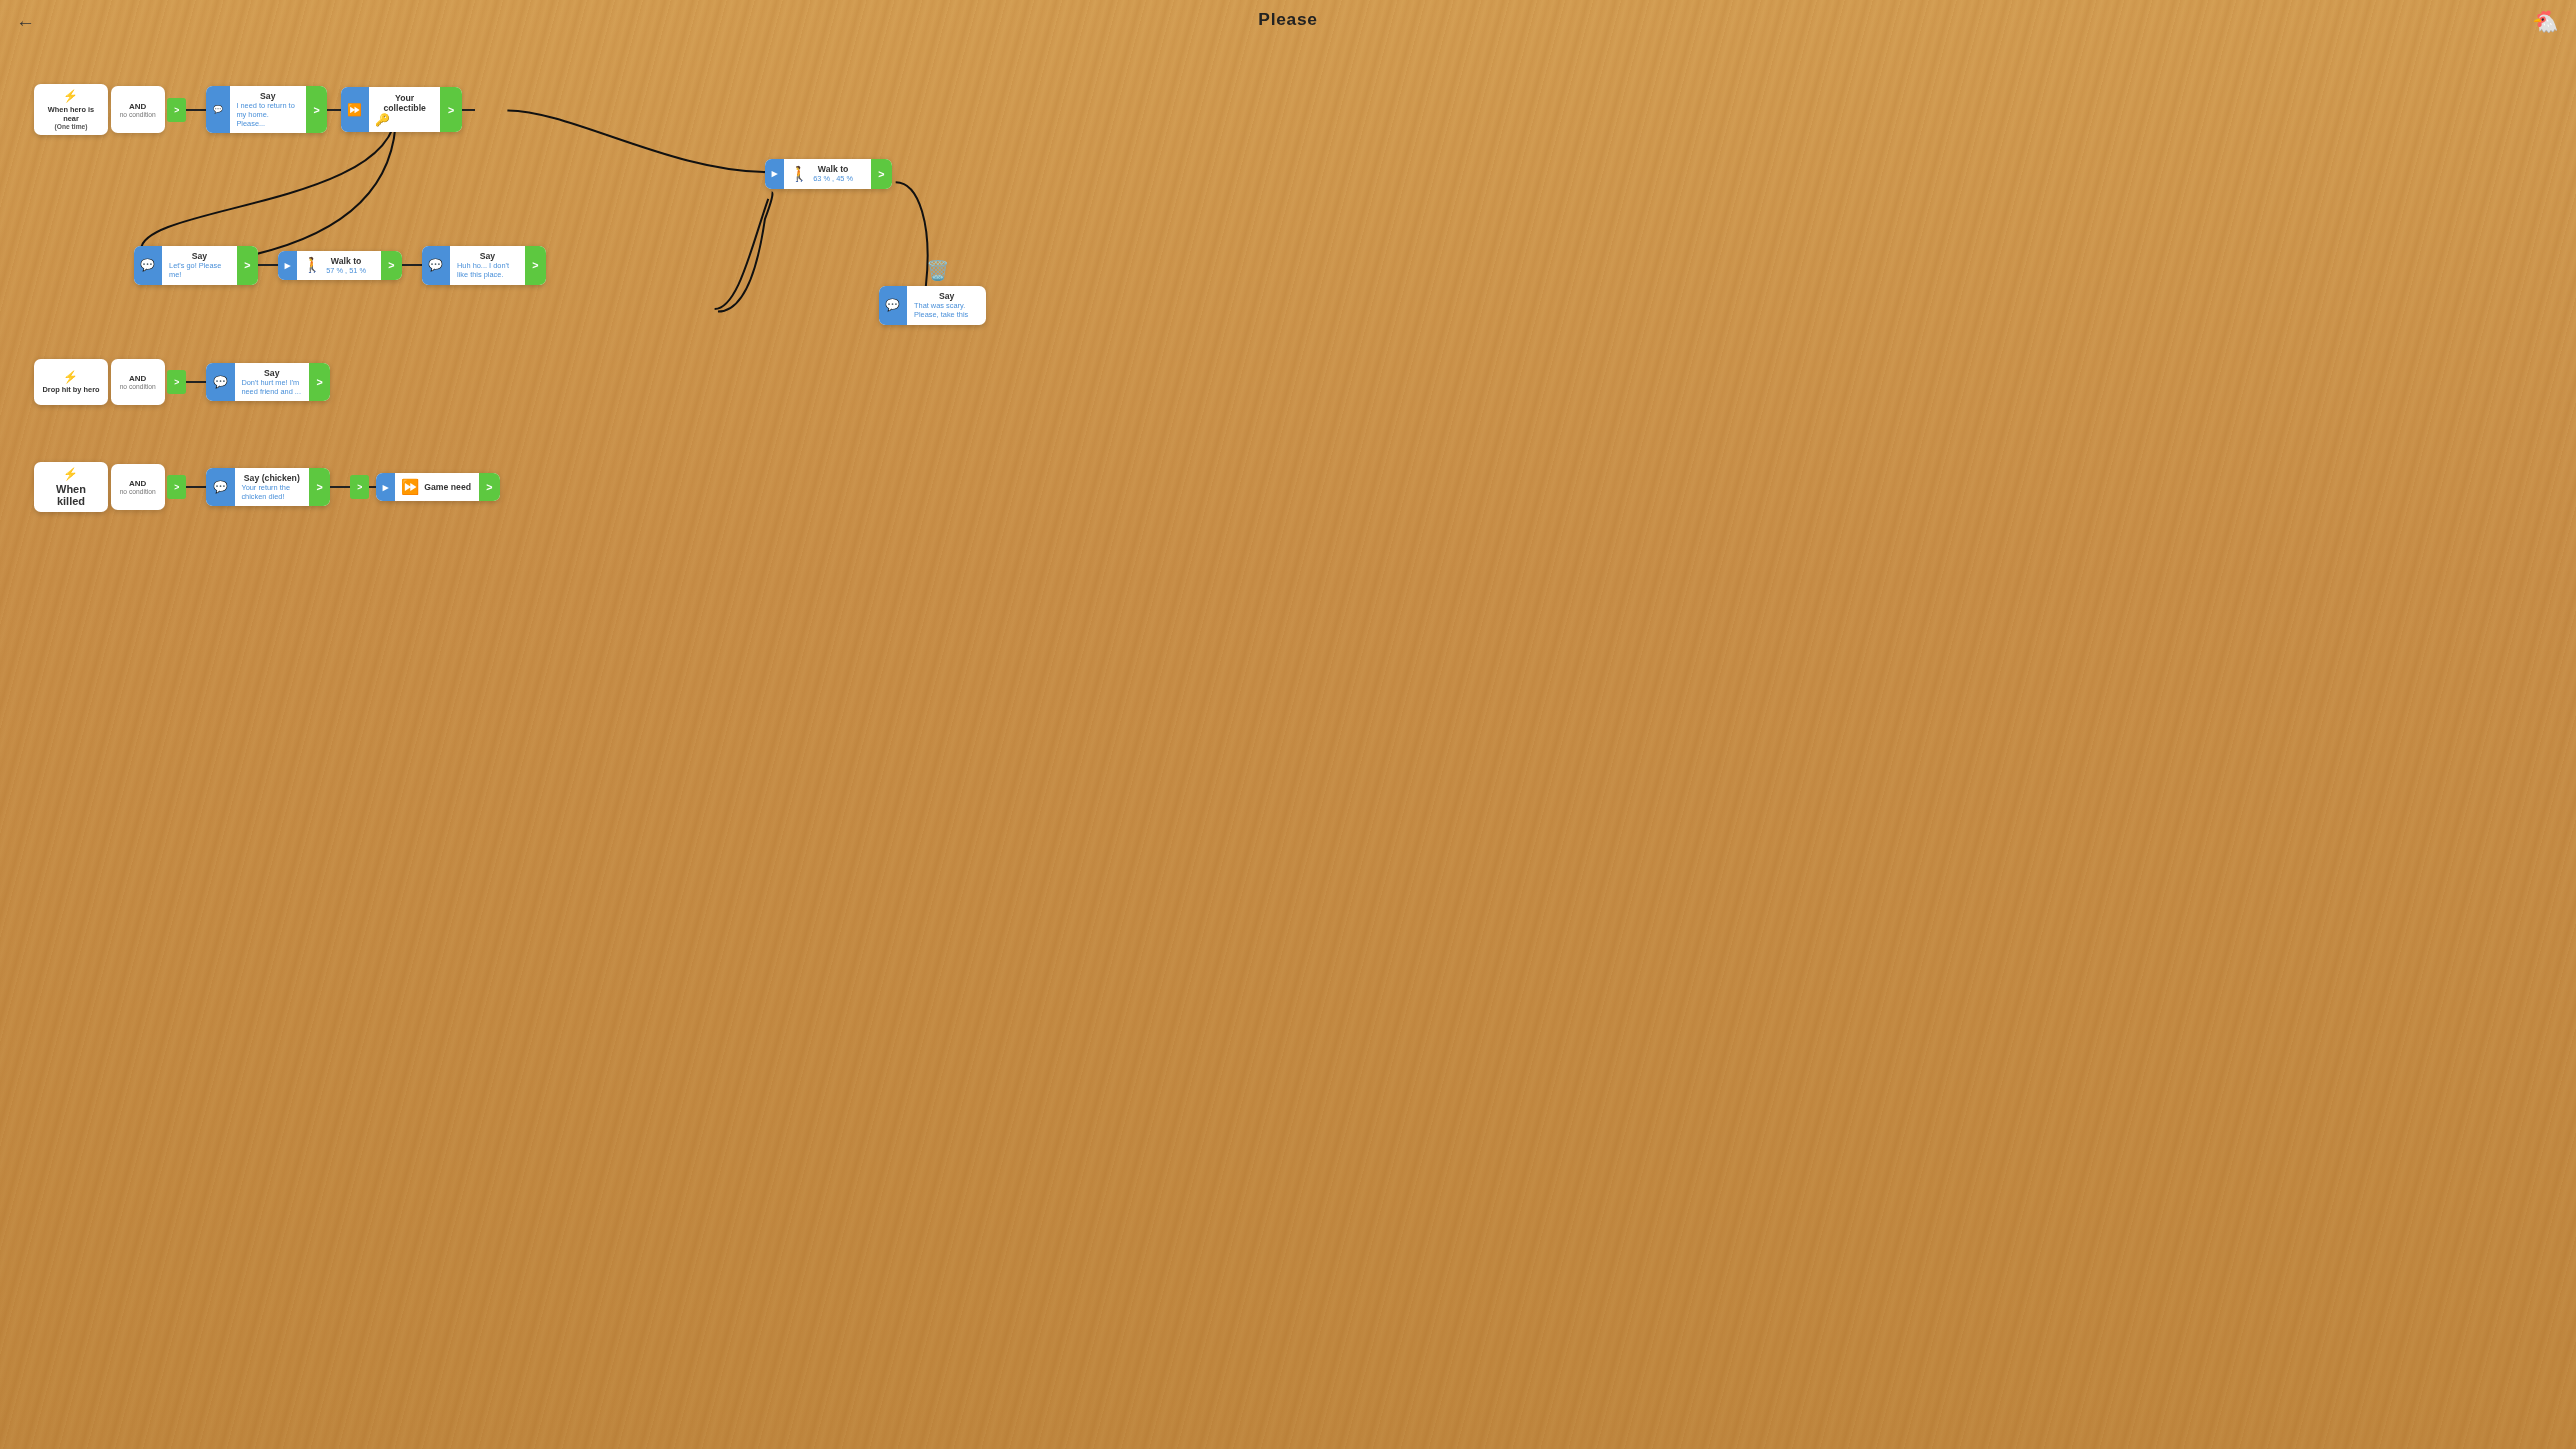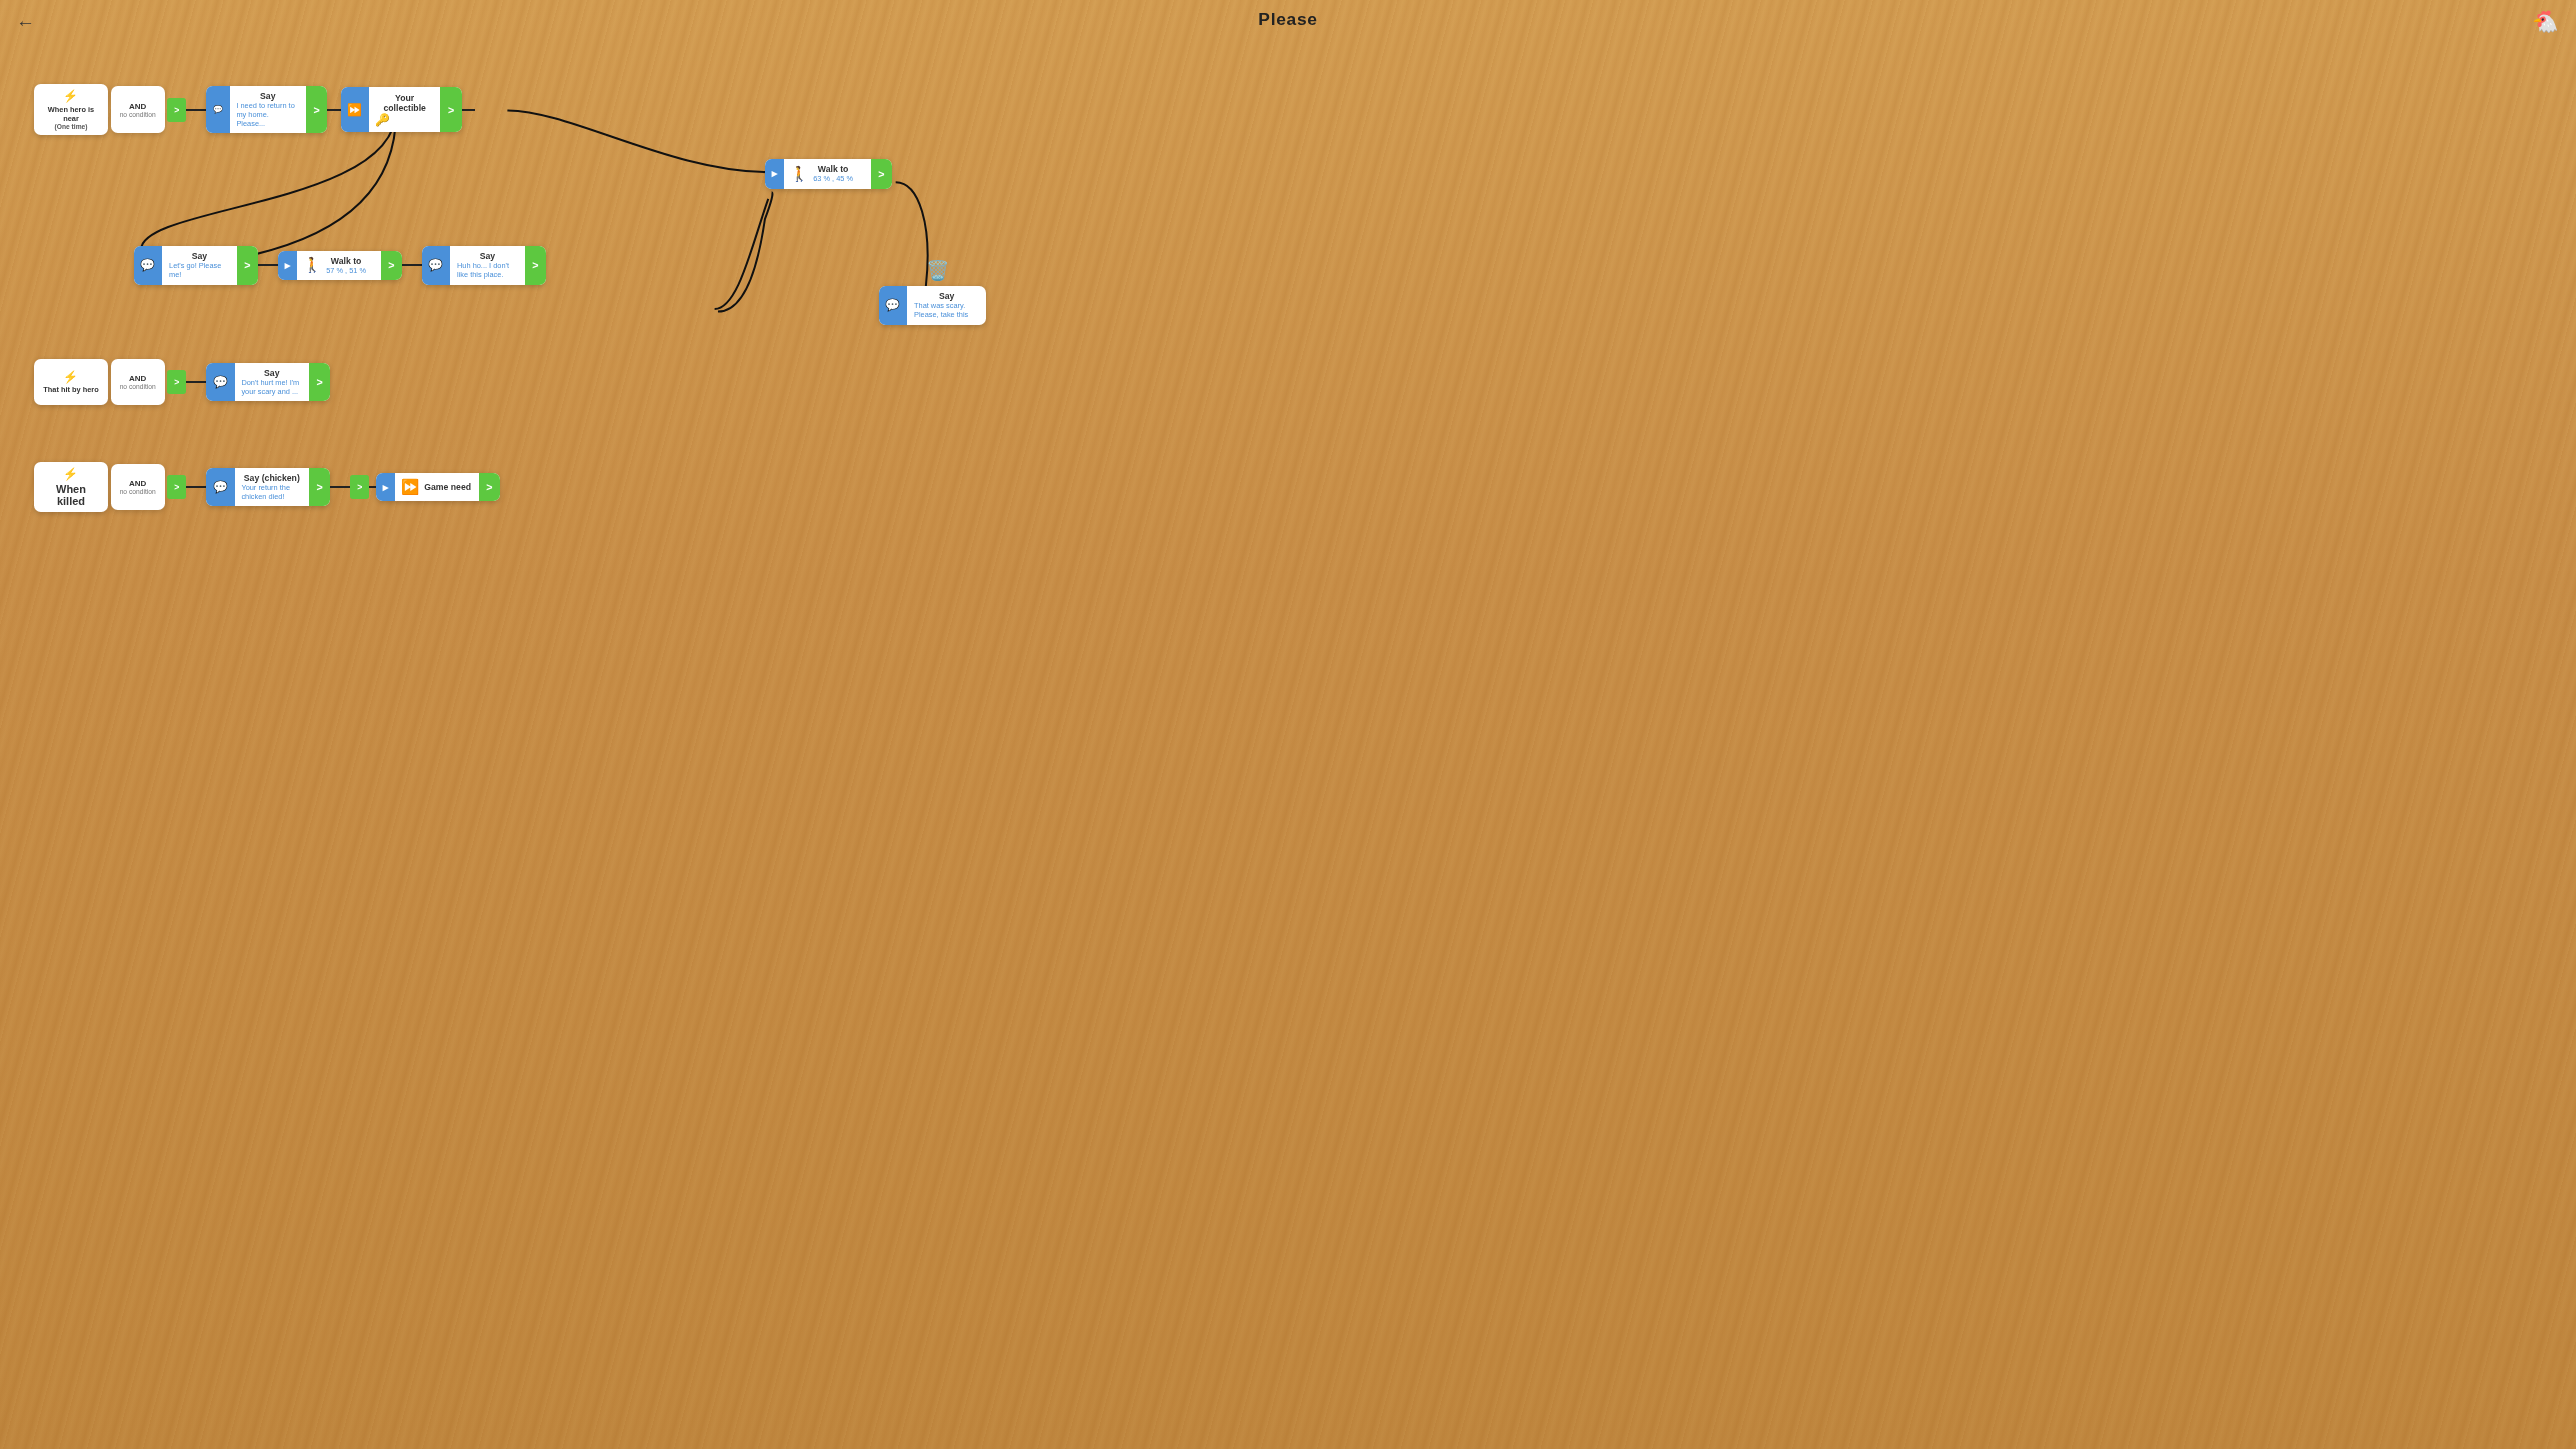--- a/index.html
+++ b/index.html
@@ -389,40 +389,40 @@
         </div>
       </div>
       <div class="action-node-right">&gt;</div>
     </div>
   </div>
 
   <div style="position:absolute; top:321px; left:34px; display:flex; align-items:center; z-index:2;">
 
     <div class="event-node" style="width:74px; min-height:46px;">
       <span class="lightning">⚡</span>
-      <span style="font-size:7.4px; font-weight:bold; color:#333;">That hit by hero</span>
+      <span style="font-size:7.4px; font-weight:bold; color:#333;">Drop hit by hero</span>
     </div>
 
     <div class="condition-node" style="margin-left:2.7px; width:54px; min-height:46px;">
       <span class="and-label">AND</span>
       <span style="font-size:6.7px; color:#777;">no condition</span>
     </div>
 
     <button class="arrow-btn" style="margin-left:2.7px; height:24px;">&gt;</button>
 
     <div class="connector-line" style="width:20px;"></div>
 
     <div class="action-node" style="width:124px;">
       <div class="action-node-left" style="background:#4a90d9;">
         <span style="font-size:12px;">💬</span>
       </div>
       <div class="action-node-inner">
         <div class="action-content">
           <span class="action-title">Say</span>
-          <span class="action-subtitle">Don't hurt me! I'm your scary and ...</span>
+          <span class="action-subtitle">Don't hurt me! I'm need friend and ...</span>
         </div>
       </div>
       <div class="action-node-right">&gt;</div>
     </div>
   </div>
 
   <div style="position:absolute; top:424px; left:34px; display:flex; align-items:center; z-index:2;">
 
     <div class="event-node" style="width:74px; min-height:46px;">
       <span class="lightning">⚡</span>

